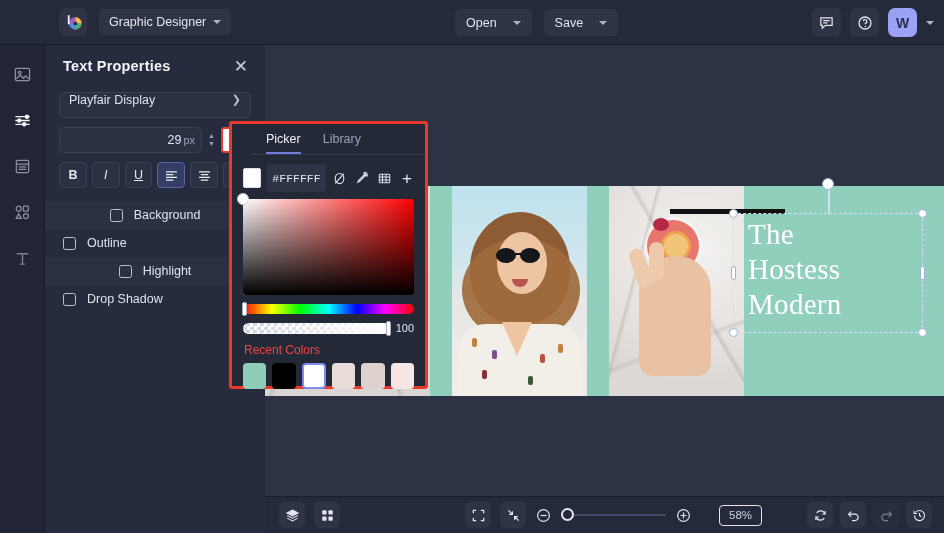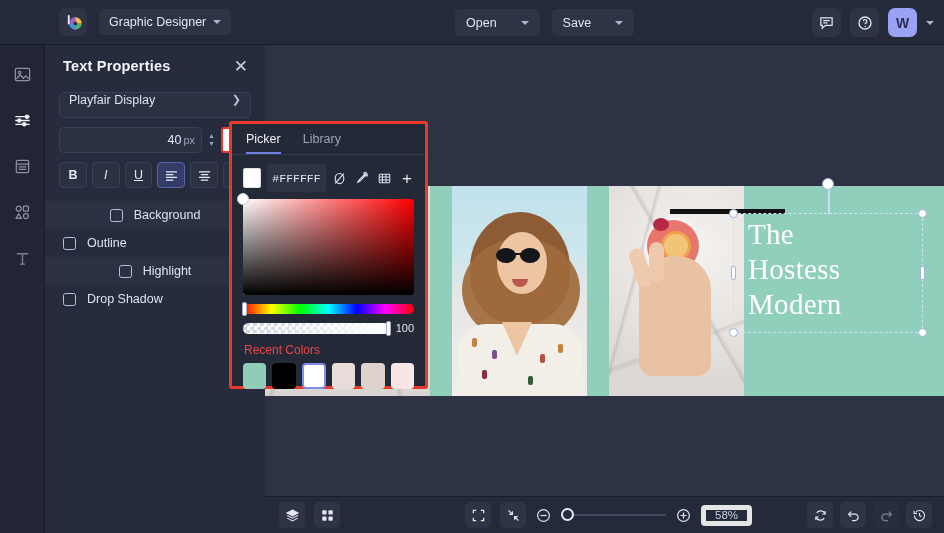--- a/index.html
+++ b/index.html
@@ -24,21 +24,21 @@
   }
   .doc-chip {
     margin-left:12px; height:26px; padding:0 10px; border-radius:5px;
     background:#2e3346; display:flex; align-items:center; gap:7px;
     color:#e2e5ef; font-size:12.5px;
   }
   .chev { width:0;height:0;border-left:4px solid transparent;border-right:4px solid transparent;border-top:4.5px solid #aeb4c8; }
   .center-btns { position:absolute; left:455px; top:9px; display:flex; gap:12px; }
   .tb-btn {
     height:27px; padding:0 11px; border-radius:5px; background:#2e3346;
-    display:flex; align-items:center; gap:24px; color:#e2e5ef; font-size:12.5px;
+    display:flex; align-items:center; gap:16px; color:#e2e5ef; font-size:12.5px;
   }
   .right-btns { position:absolute; right:10px; top:8px; display:flex; align-items:center; gap:9px; }
   .icon-sq {
     width:29px;height:29px;border-radius:6px;background:#2e3346;
     display:flex;align-items:center;justify-content:center;
   }
   .avatar {
     width:29px;height:29px;border-radius:7px;background:#9aa2f5;
     display:flex;align-items:center;justify-content:center;
     color:#2b2f55;font-size:14px;font-weight:bold;
@@ -188,21 +188,21 @@
   .bottombar {
     position:absolute; left:265px; top:496px; width:679px; height:37px;
     background:#252a3b; border-top:1px solid #1a1e2c;
     display:flex; align-items:center;
   }
   .bb-left{display:flex;gap:9px;margin-left:14px;}
   .bb-icon{width:26px;height:26px;border-radius:5px;background:#2e3346;display:flex;align-items:center;justify-content:center;}
   .bb-center{position:absolute;left:200px;display:flex;align-items:center;gap:9px;}
   .zoom-track{width:105px;height:2px;background:#434a66;position:relative;}
   .zoom-knob{position:absolute;left:0px;top:-6px;width:13px;height:13px;border-radius:50%;border:2px solid #e6e9f3;background:#252a3b;}
-  .zoom-pct{height:21px;padding:0 9px;border:5px solid #e5e5e5;border-radius:4px;color:#ccd1e2;font-size:11.5px;display:flex;align-items:center;}
+  .zoom-pct{height:21px;padding:0 9px;border:1px solid #e5e5e5;border-radius:4px;color:#ccd1e2;font-size:11.5px;display:flex;align-items:center;margin-left:18px;}
   .bb-right{position:absolute;right:12px;display:flex;gap:7px;}
   .dim{opacity:.45;}
   svg{display:block;}
 </style>
 </head>
 <body>
 
 <div class="app">
 
   <div class="topbar">
@@ -299,21 +299,21 @@
 
     <div class="font-row">
       <div class="font-select">
         <span>Playfair Display</span>
         <span style="color:#b9bfd4;font-size:11px;">❯</span>
       </div>
     </div>
 
     <div class="size-row">
       <div class="size-field">
-        <span>40</span>
+        <span>29</span>
         <span class="size-unit">px</span>
       </div>
       <div class="spinner">
         <span>▲</span>
         <span>▼</span>
       </div>
       <div class="swatch-btn"></div>
     </div>
 
     <div class="fmt-row">
@@ -418,21 +418,21 @@
       <span class="h tr"></span>
       <span class="h bl"></span>
       <span class="h br"></span>
       <span class="h ml"></span>
       <span class="h mr"></span>
     </div>
   </div>
 
   <div style="position:absolute;left:229px;top:121px;width:199px;height:268px;background:#242938;border:3px solid #e8392a;border-radius:3px;">
 
-    <div style="display:flex;gap:22px;padding:8px 14px 0 14px;border-bottom:1px solid #343a50;">
+    <div style="display:flex;gap:22px;padding:8px 14px 0 14px;border-bottom:1px solid #343a50;margin-left:20px;">
       <div style="padding-bottom:6px;border-bottom:2px solid #6f7ddd;color:#eef0f8;font-size:12.5px;">
         <span>Picker</span>
       </div>
       <div style="padding-bottom:6px;color:#9ba1b8;font-size:12.5px;">
         <span>Library</span>
       </div>
     </div>
 
     <div style="display:flex;align-items:center;gap:6px;padding:9px 10px 0 11px;">
       <div style="width:20px;height:20px;background:#fff;border:1px solid #dde0ea;border-radius:2px;"></div>

